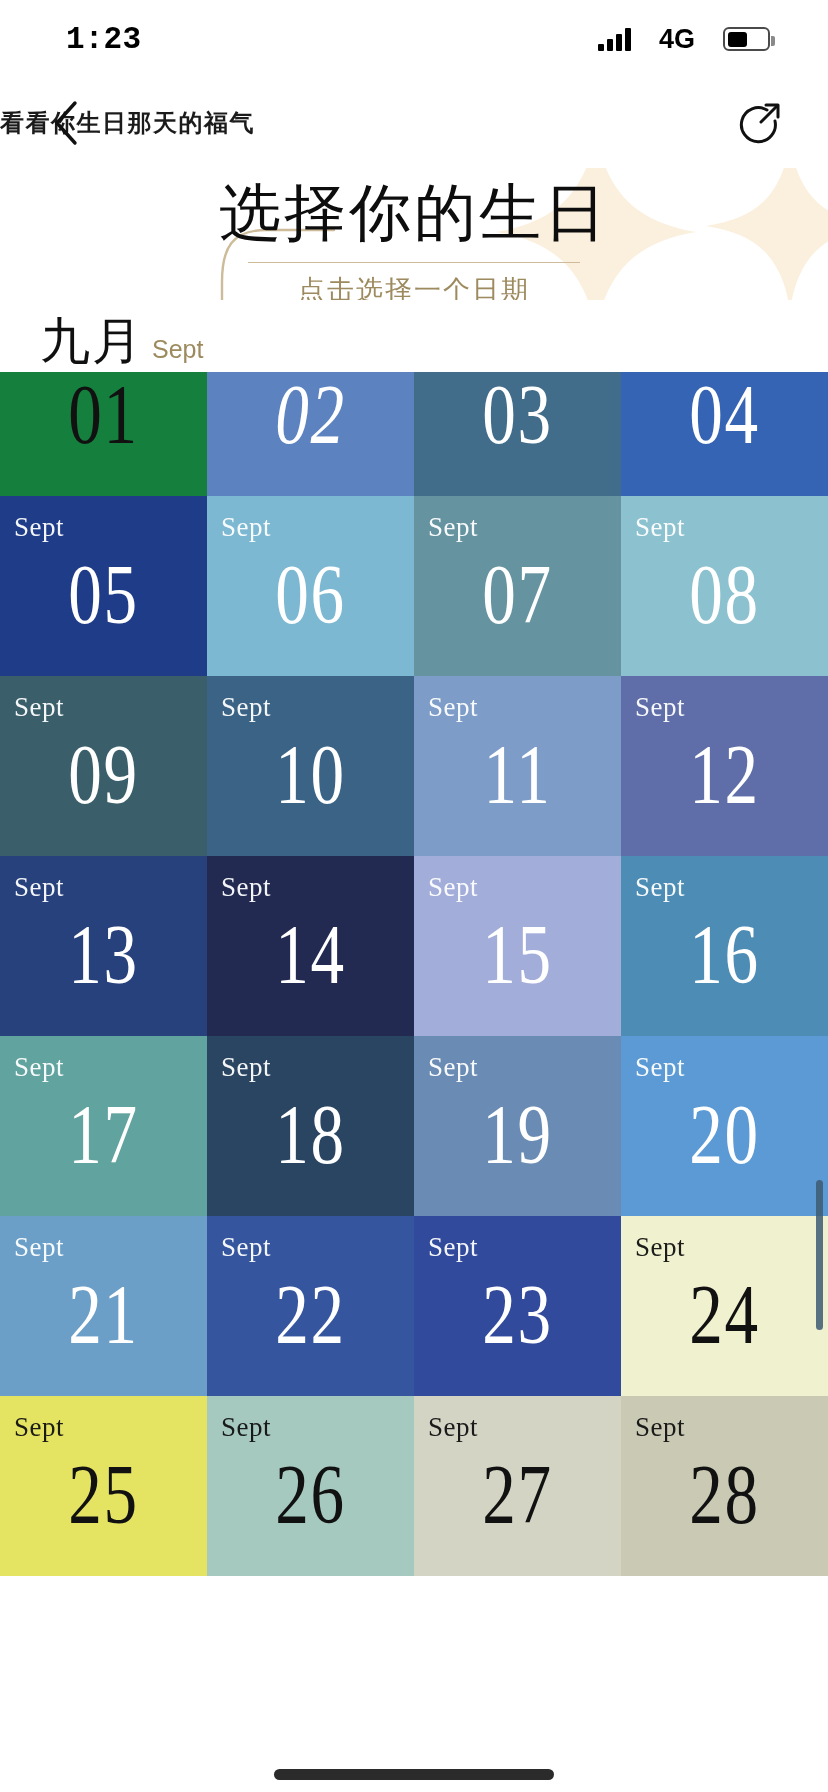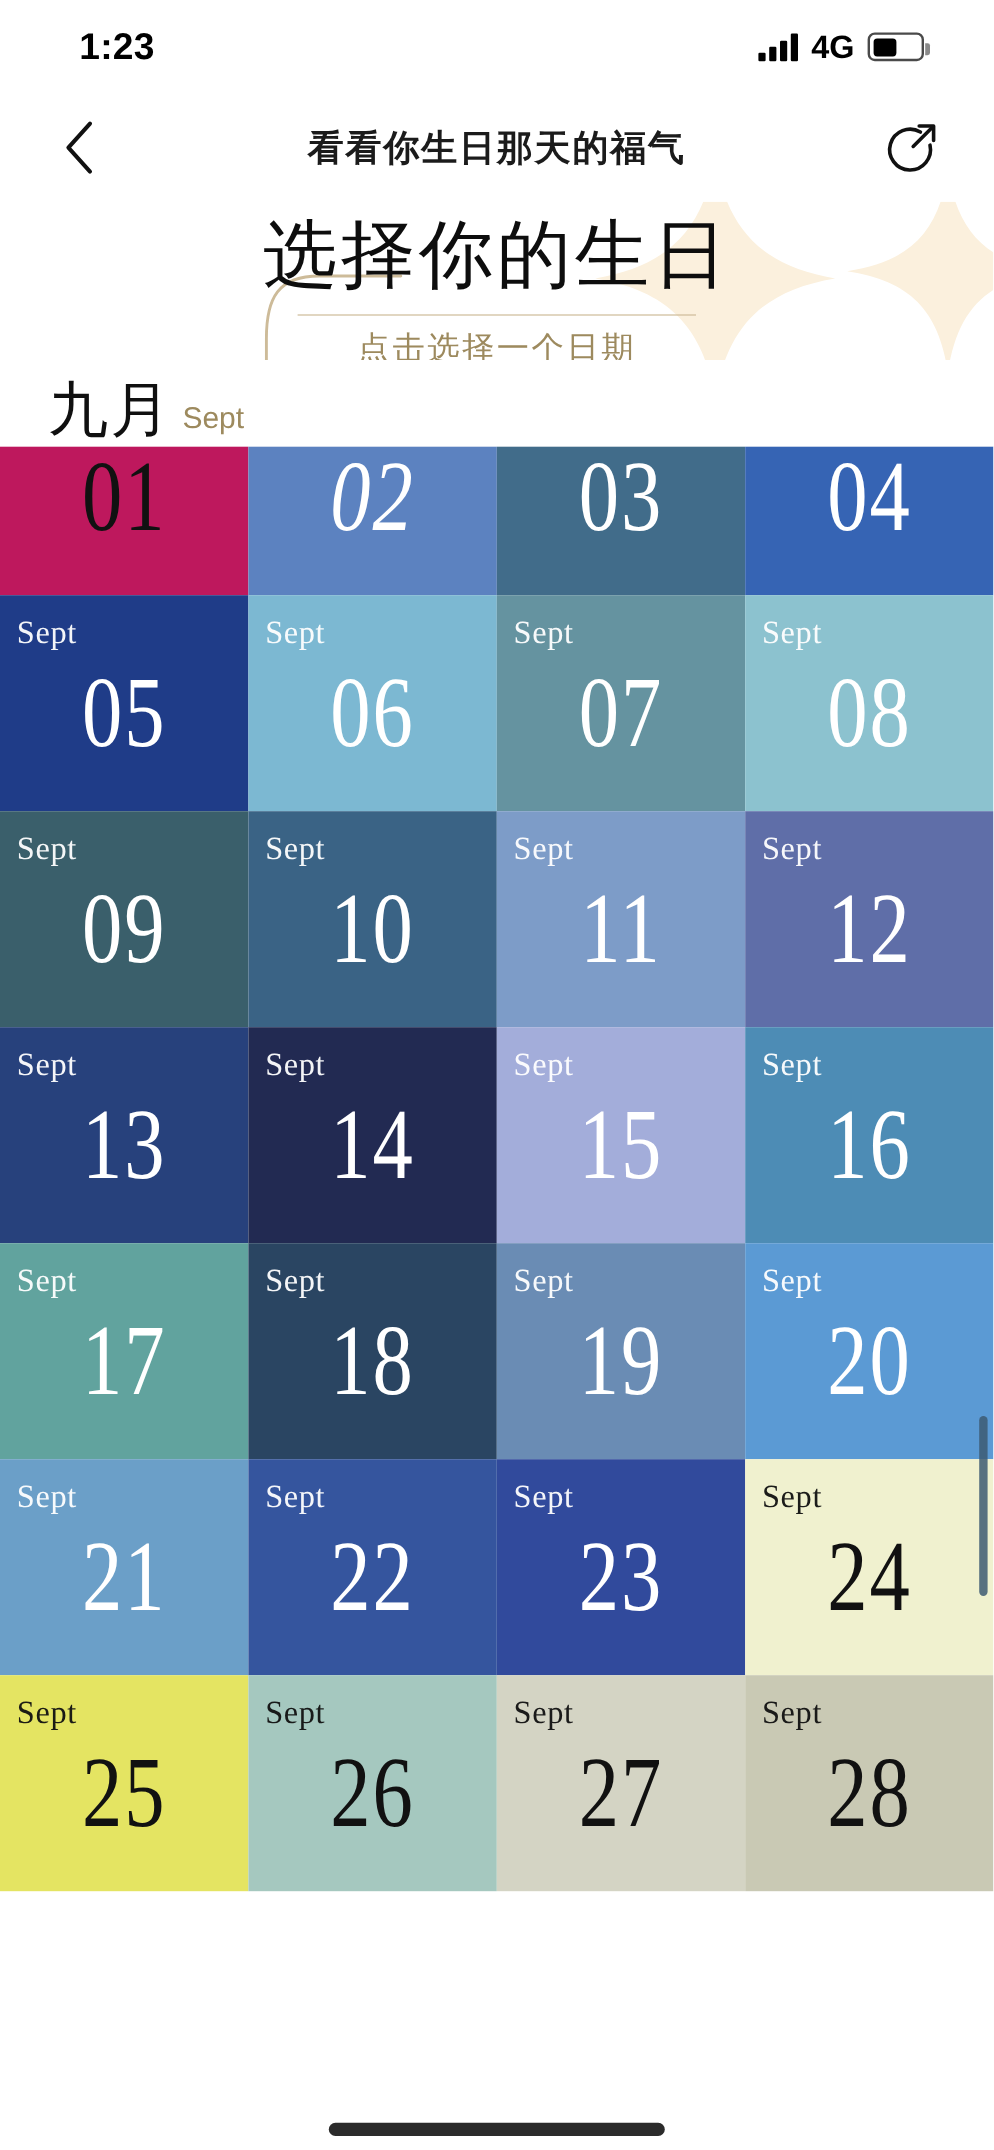--- a/index.html
+++ b/index.html
@@ -11,43 +11,43 @@
   }
   #app { position:relative; width:828px; height:1792px; overflow:hidden; background:#fff; }
 
   
   .statusbar{
     position:absolute; top:0; left:0; width:828px; height:78px;
     display:flex; align-items:center; justify-content:space-between;
     padding:0 58px 0 66px; z-index:40; background:#fff;
   }
   .sb-time{ font-size:31px; font-weight:700; color:#000; letter-spacing:.2px;
-            font-family:Liberation Sans, sans-serif; }
-  .sb-right{ display:flex; align-items:center; gap:11px; }
+            font-family:Liberation Mono, monospace; }
+  .sb-right{ display:flex; align-items:center; gap:28px; }
   .sig{ display:flex; align-items:flex-end; gap:3px; height:23px; }
   .sig i{ display:block; width:6px; background:#000; border-radius:1px; }
   .sig i:nth-child(1){ height:7px; }
   .sig i:nth-child(2){ height:12px; }
   .sig i:nth-child(3){ height:17px; }
   .sig i:nth-child(4){ height:23px; }
   .sb-net{ font-size:27px; font-weight:600; color:#000; }
   .batt{ position:relative; width:47px; height:24px; border:2.4px solid #4a4a4a;
          border-radius:6px; display:flex; align-items:center; }
   .batt::after{ content:""; position:absolute; right:-7px; top:7px; width:4px; height:10px;
                 background:#8a8a8a; border-radius:0 2px 2px 0; }
   .batt-fill{ height:15px; background:#000; border-radius:3px; margin-left:2.5px; width:45%; }
 
   
   .navbar{
     position:absolute; top:78px; left:0; width:828px; height:90px;
     display:flex; align-items:center; z-index:40; background:#fff;
   }
   .nav-back{ position:absolute; left:36px; width:60px; height:60px;
              display:flex; align-items:center; justify-content:center; cursor:pointer; }
-  .nav-title{ width:100%; text-align:center; font-size:30px; font-weight:700;
+  .nav-title{ width:100%; font-size:24px; font-weight:700;
               color:#1b1b1b; letter-spacing:1.5px; }
   .nav-share{ position:absolute; right:38px; width:60px; height:60px;
               display:flex; align-items:center; justify-content:center; cursor:pointer; }
 
   
   .hero{
     position:absolute; top:168px; left:0; width:828px; height:200px;
     background:#fff; overflow:hidden; z-index:30;padding-left:32px;
   }
   .sparkles{ position:absolute; inset:0; pointer-events:none; }
@@ -169,21 +169,21 @@
     <div class="hero-sub">点击选择一个日期</div>
   </div>
 
   <div class="month-bar">
     <span class="month-cn">九月</span>
     <span class="month-en">Sept</span>
   </div>
 
   <div class="grid-wrap">
     <div class="grid" id="calendar-grid">
-        <div class="cell light" style="background: #be185d; padding-left: 25px;">
+        <div class="cell light" style="background: #15803d; padding-left: 25px;">
           <div class="num">01</div>
         </div>
         <div class="cell dark" style="background: rgb(92, 130, 192); font-style: italic;">
           <div class="num">02</div>
         </div>
         <div class="cell dark" style="background: rgb(65, 108, 138);">
           <div class="num">03</div>
         </div>
         <div class="cell dark" style="background: rgb(54, 100, 180);">
           <div class="num">04</div>

